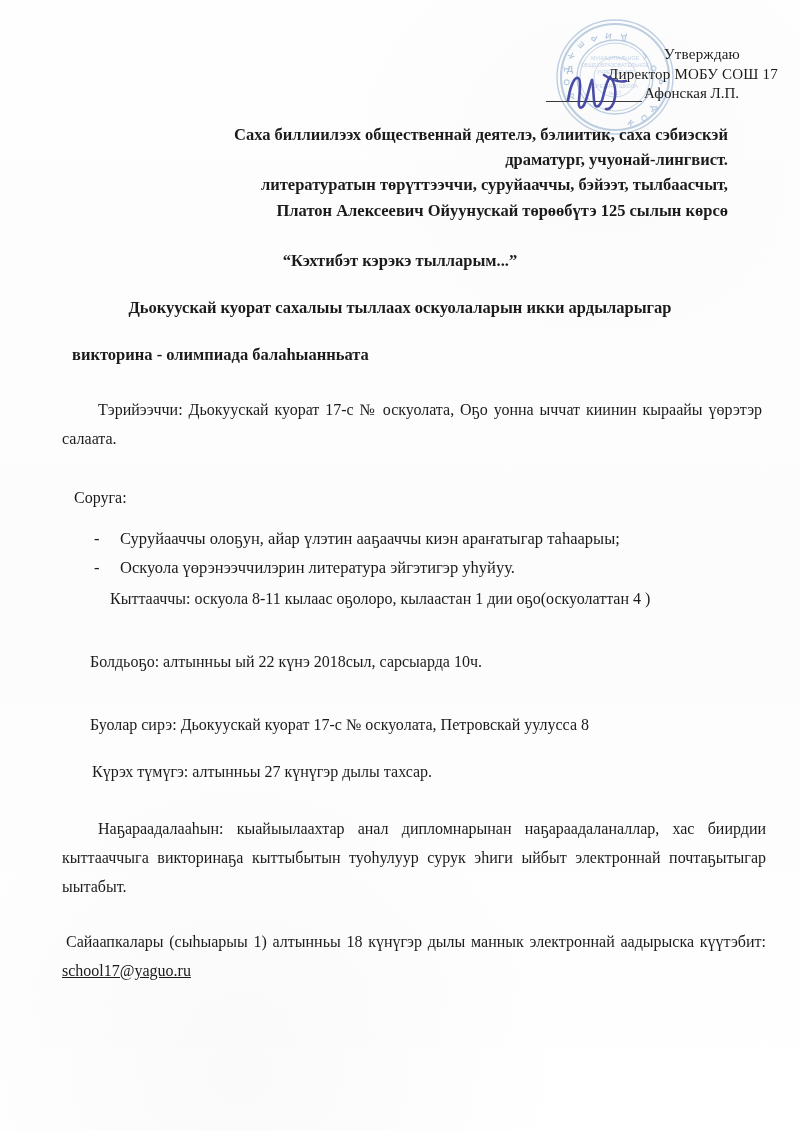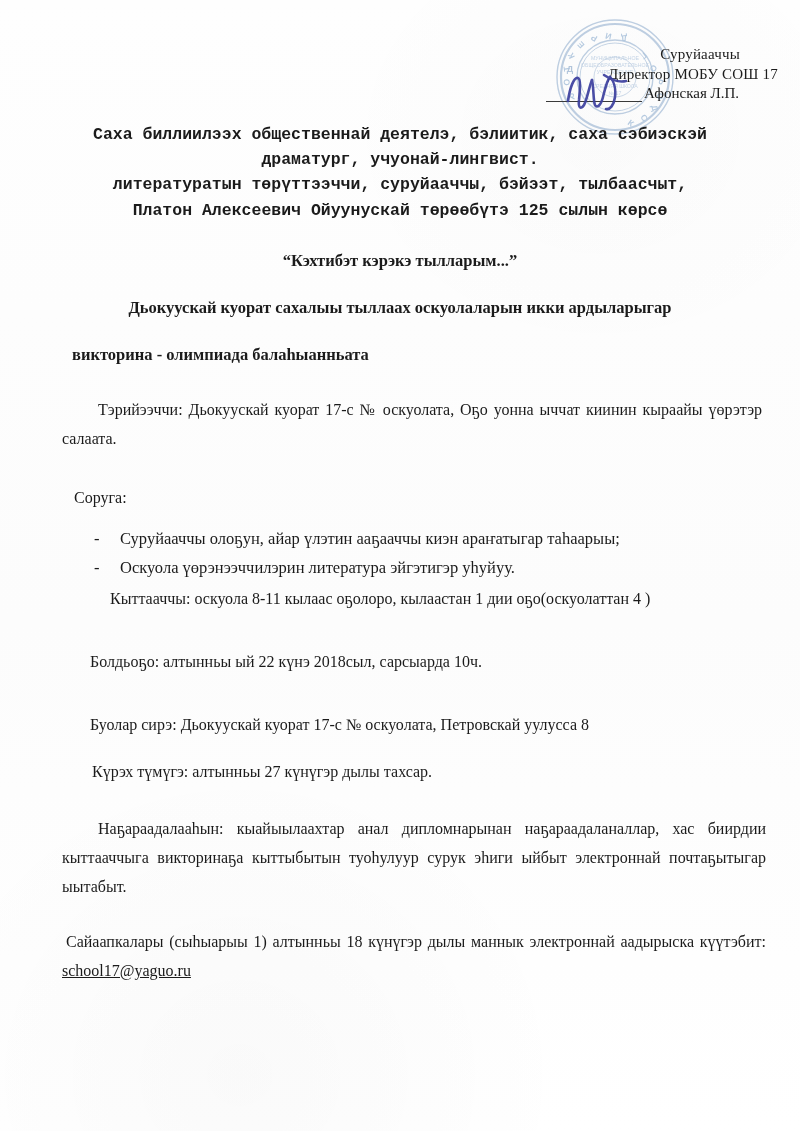--- a/index.html
+++ b/index.html
@@ -86,25 +86,24 @@
   
   #doc-body {
     position: absolute;
     left: 0;
     top: 0;
     width: 800px;
     z-index: 2;
   }
   .title-block {
     margin: 122px 72px 0 72px;
-    text-align: center;
+    text-align: right;
     font-weight: bold;
     font-size: 16.5px;
     line-height: 25px;
-    font-family: Liberation Mono, monospace;
   }
   .title-line { display: block; }
   .title-line.last { margin-top: 1px; }
 
   .subtitle-quote {
     margin: 26px 72px 0 72px;
     text-align: center;
     font-weight: bold;
     font-size: 16.5px;
     line-height: 24px;
@@ -212,21 +211,21 @@
     <g fill="#83a5cb" font-family="'Liberation Sans', sans-serif" font-size="5.2" opacity="0.85">
       <text x="63" y="44" text-anchor="middle">МУНИЦИПАЛЬНОЕ</text>
       <text x="63" y="51" text-anchor="middle">ОБЩЕОБРАЗОВАТЕЛЬНОЕ</text>
       <text x="63" y="58" text-anchor="middle">УЧРЕЖДЕНИЕ</text>
       <text x="63" y="72" text-anchor="middle">СРЕДНЯЯ ШКОЛА</text>
       <text x="63" y="79" text-anchor="middle">№ 17</text>
     </g>
   </svg>
 
   <div id="approval-block">
-    <div class="approval-line l1">Суруйааччы</div>
+    <div class="approval-line l1">Утверждаю</div>
     <div class="approval-line l2">Директор МОБУ СОШ 17</div>
     <div class="approval-sign-row">
       <div class="sign-rule">
         <svg id="signature-mark" viewBox="0 0 74 44">
           <g fill="none" stroke="#3b3f9e" stroke-width="2.6" stroke-linecap="round" stroke-linejoin="round" opacity="0.92">
             <path d="M8 34 C10 20, 14 10, 18 11 C21 12, 20 23, 19 33 C18 41, 21 43, 24 38 C27 33, 29 20, 32 13"></path>
             <path d="M32 13 C34 22, 33 33, 35 38 C37 42, 41 38, 43 30 C45 22, 47 13, 50 10"></path>
             <path d="M50 10 C54 14, 56 22, 55 30 C54 38, 50 43, 46 42"></path>
             <path d="M44 8 C50 12, 58 16, 66 14"></path>
           </g>

